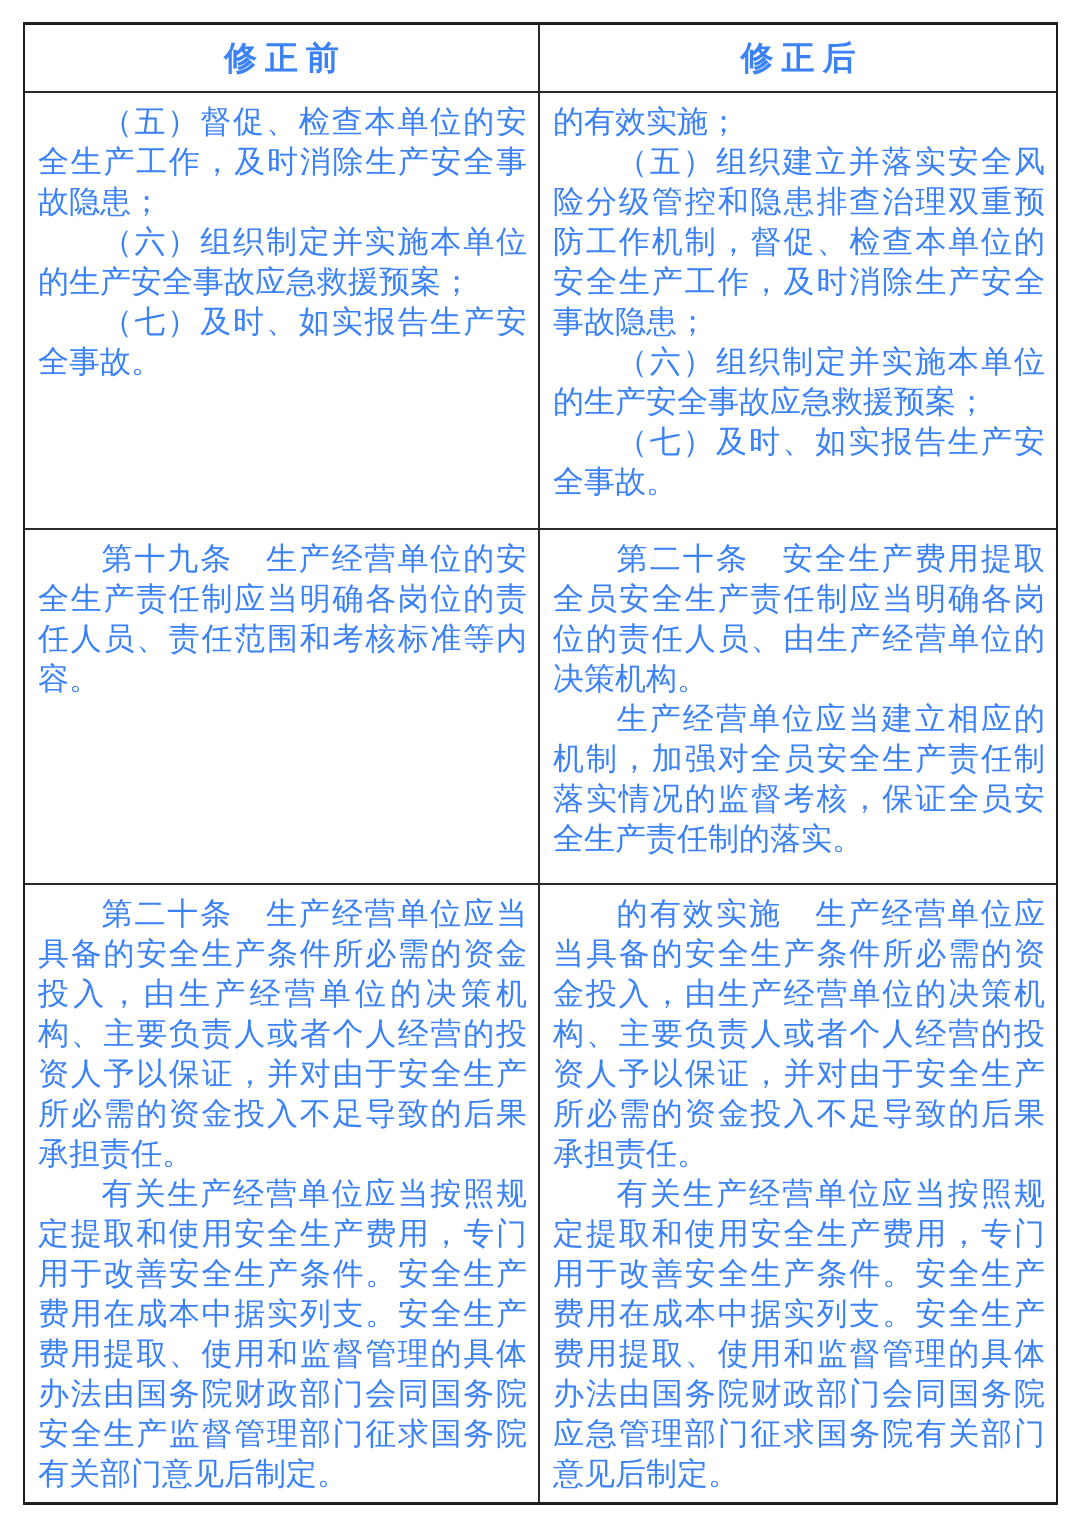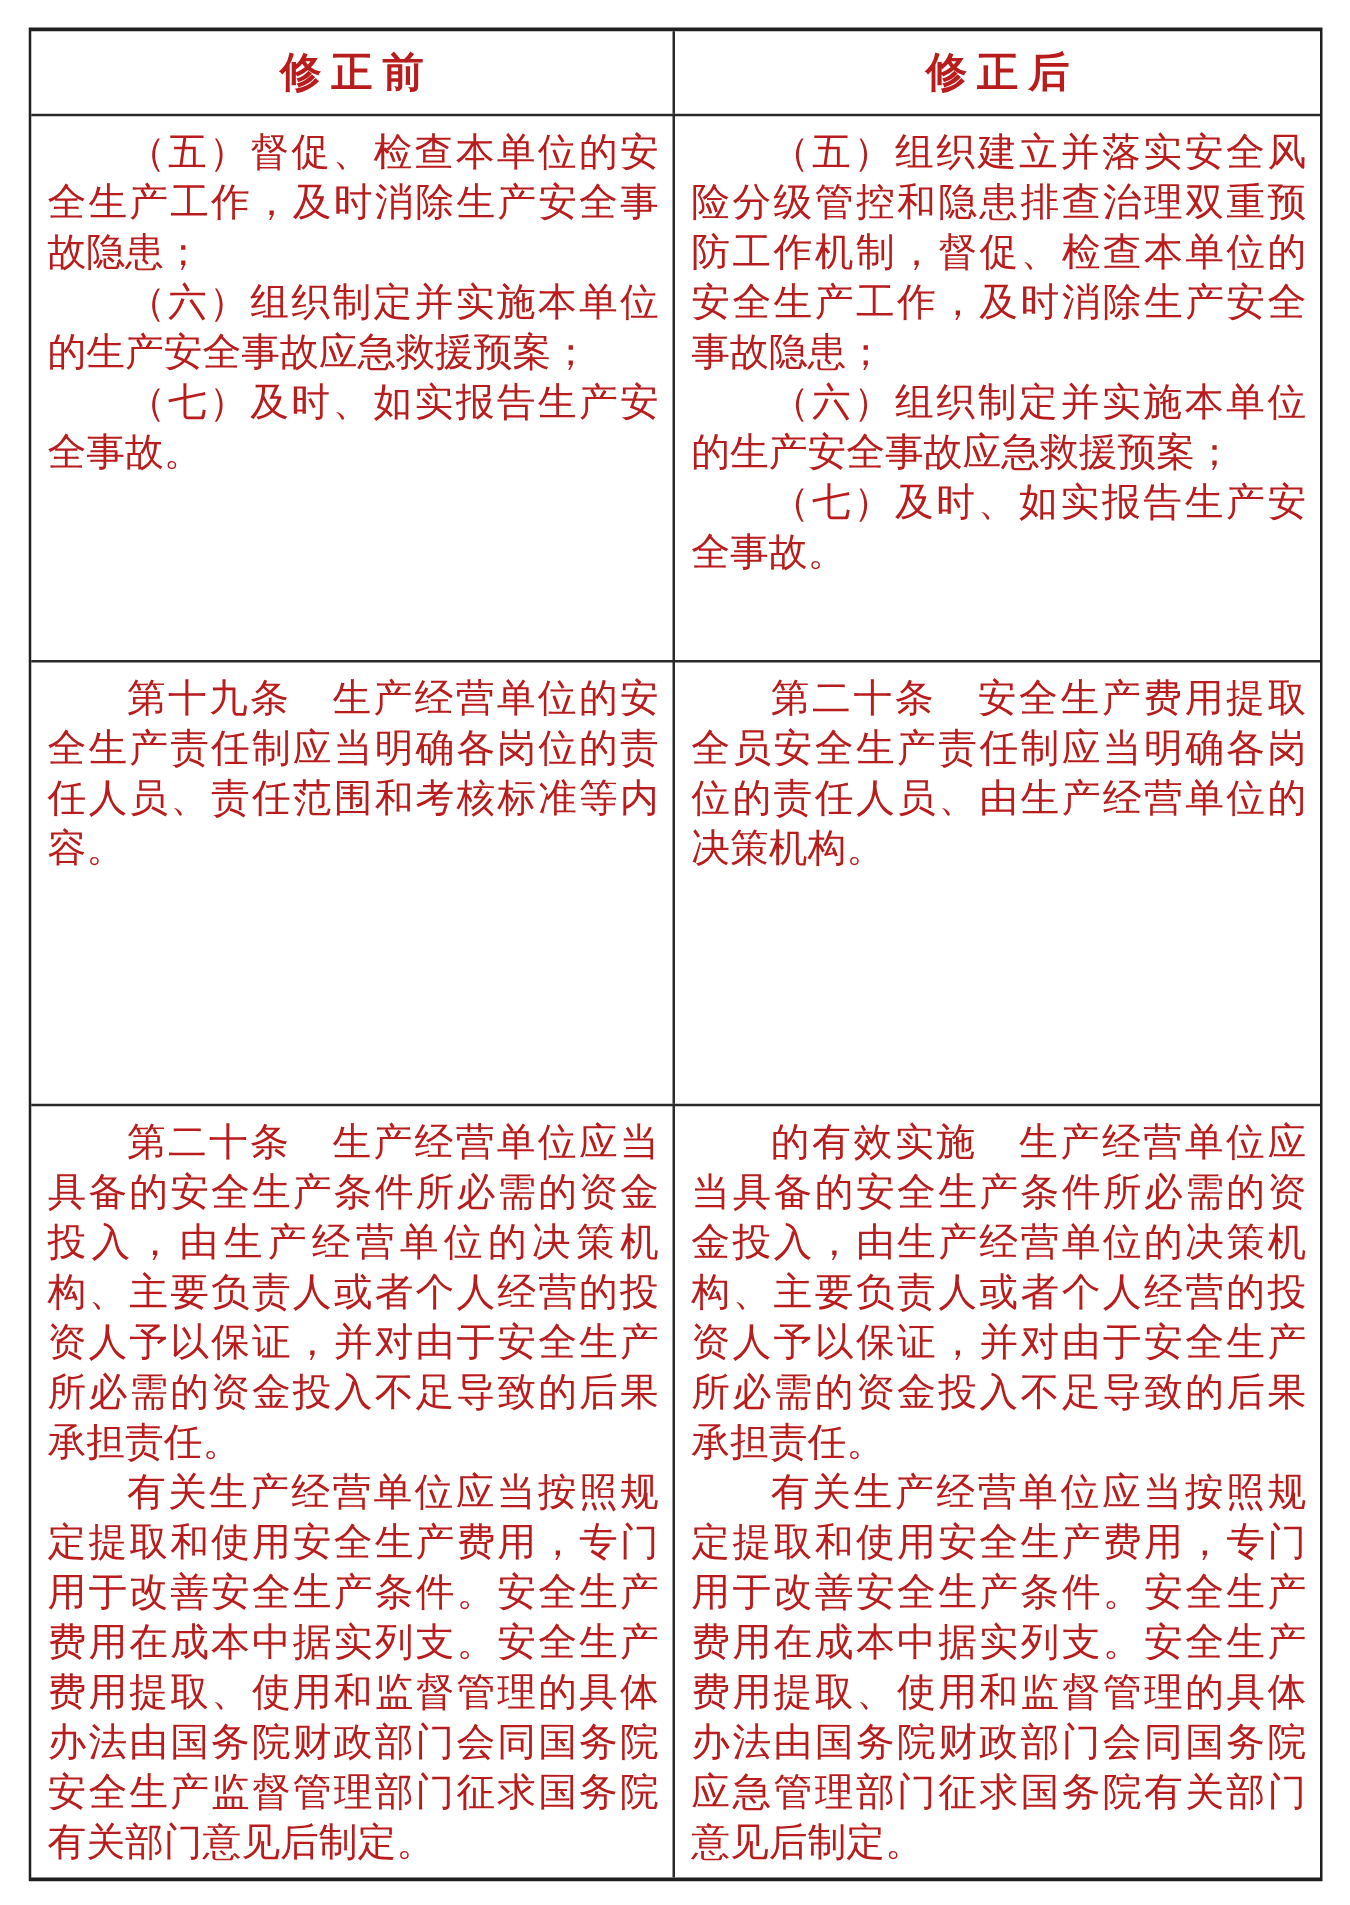--- a/index.html
+++ b/index.html
@@ -6,21 +6,21 @@
     margin: 0;
     padding: 0;
     background: #ffffff;
   }
   .page {
     position: relative;
     width: 1080px;
     height: 1524px;
     background: #ffffff;
     font-family: "Liberation Serif", "DejaVu Serif", serif;
-    color: #b91c1c;
+    color: #3b82f6;
     overflow: hidden;
   }
   .doc-table {
     position: absolute;
     left: 23px;
     top: 22px;
     width: 1035px;
     box-sizing: border-box;
     border: 2px solid #1f1f1f;
     border-top-width: 3px;
@@ -71,30 +71,32 @@
 
     <div class="cell header-cell col-left">修正前</div>
     <div class="cell header-cell">修正后</div>
 
     <div class="cell body-cell col-left row-line">
         <p class="para"><span>（五）督促、检查本单位的安全生产工作，及时消除生产安全事故隐患；</span></p>
         <p class="para"><span>（六）组织制定并实施本单位的生产安全事故应急救援预案；</span></p>
         <p class="para"><span>（七）及时、如实报告生产安全事故。</span></p>
       </div>
     <div class="cell body-cell row-line">
+        <p class="para noindent"><span>的有效实施；</span></p>
         <p class="para"><span>（五）</span><span class="b">组织建立并落实安全风险分级管控和隐患排查治理双重预防工作机制</span><span>，督促、检查本单位的安全生产工作，及时消除生产安全事故隐患；</span></p>
         <p class="para"><span>（六）组织制定并实施本单位的生产安全事故应急救援预案；</span></p>
         <p class="para"><span>（七）及时、如实报告生产安全事故。</span></p>
       </div>
 
     <div class="cell body-cell col-left row-line">
         <p class="para"><span class="b">第十九条</span><span>　生产经营单位的安全生产责任制应当明确各岗位的责任人员、责任范围和考核标准等内容。</span></p>
       </div>
     <div class="cell body-cell row-line">
         <p class="para"><span class="b">第二十条</span><span>　安全生产费用提取</span><span class="b">全员</span><span>安全生产责任制应当明确各岗位的责任人员、由生产经营单位的决策机构。</span></p>
+        <p class="para"><span>生产经营单位应当建立相应的机制，加强对</span><span class="b">全员</span><span>安全生产责任制落实情况的监督考核，保证</span><span class="b">全员</span><span>安全生产责任制的落实。</span></p>
       </div>
 
     <div class="cell body-cell col-left row-line">
         <p class="para"><span class="b">第二十条</span><span>　生产经营单位应当具备的安全生产条件所必需的资金投入，由生产经营单位的决策机构、主要负责人或者个人经营的投资人予以保证，并对由于安全生产所必需的资金投入不足导致的后果承担责任。</span></p>
         <p class="para"><span>有关生产经营单位应当按照规定提取和使用安全生产费用，专门用于改善安全生产条件。安全生产费用在成本中据实列支。安全生产费用提取、使用和监督管理的具体办法由国务院财政部门会同国务院安全生产监督管理部门征求国务院有关部门意见后制定。</span></p>
       </div>
     <div class="cell body-cell row-line">
         <p class="para"><span class="b">的有效实施</span><span>　生产经营单位应当具备的安全生产条件所必需的资金投入，由生产经营单位的决策机构、主要负责人或者个人经营的投资人予以保证，并对由于安全生产所必需的资金投入不足导致的后果承担责任。</span></p>
         <p class="para"><span>有关生产经营单位应当按照规定提取和使用安全生产费用，专门用于改善安全生产条件。安全生产费用在成本中据实列支。安全生产费用提取、使用和监督管理的具体办法由国务院财政部门会同国务院</span><span class="b">应急</span><span>管理部门征求国务院有关部门意见后制定。</span></p>
       </div>

